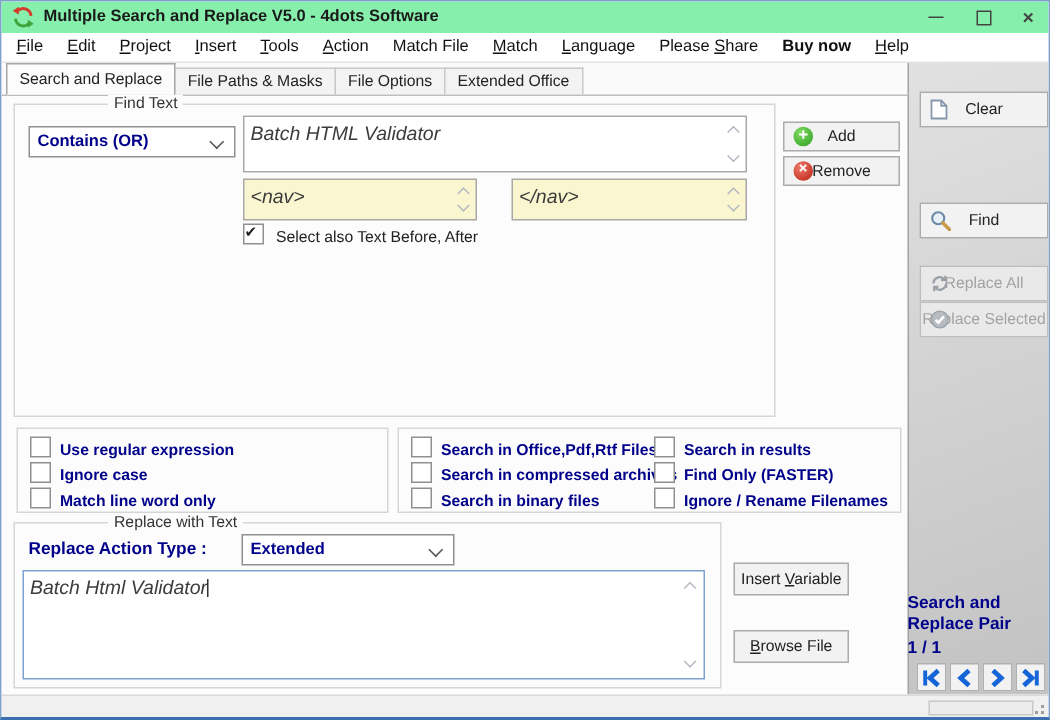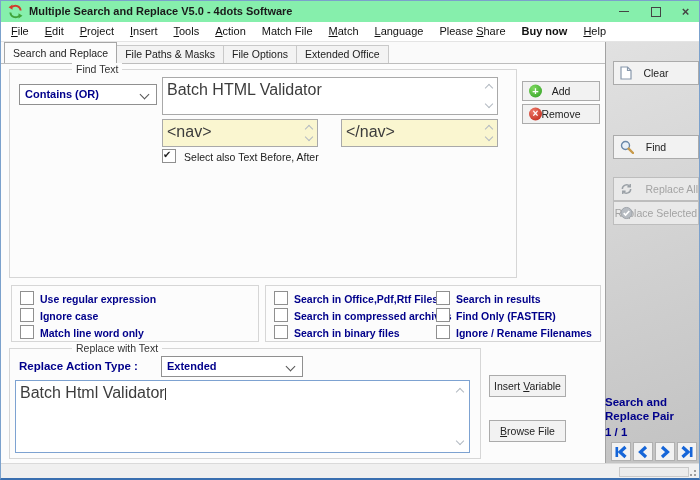--- a/index.html
+++ b/index.html
@@ -33,21 +33,21 @@
 
   
   .groupbox{border:1px solid #d6d6d6;background:transparent;}
   .group-label{position:absolute;top:-7px;left:22px;background:#fcfcfc;padding:0 4px;font-size:10.5px;color:#333;margin-left:40px;}
 
   
   .combo{background:#fff;border:1px solid #909090;color:#00008B;font-weight:bold;font-size:11px;
          line-height:19px;padding-left:5px;cursor:default;}
   .combo.yellow{background:#faf6d0;}
   .combo .dd{position:absolute;right:8px;top:6px;width:6px;height:6px;border-right:1.4px solid #555;border-bottom:1.4px solid #555;transform:rotate(45deg);}
-  .tfield{background:#fff;border:1px solid #a9a9a9;color:#3c3c3c;font-size:16px;padding:3px 14px 3px 4px;overflow:hidden;}
+  .tfield{background:#fff;border:1px solid #a9a9a9;color:#3c3c3c;font-size:13px;padding:3px 14px 3px 4px;overflow:hidden;font-style:italic;}
   .tfield.yellow{background:#faf6d0;}
   .tfield.focused{border-color:#7da2d1;}
   .chev{position:absolute;width:5px;height:5px;border-right:1.3px solid #b3bac2;border-bottom:1.3px solid #b3bac2;}
   .chev.up{transform:rotate(-135deg);}
   .chev.down{transform:rotate(45deg);}
   .caret{display:inline-block;width:1px;height:12px;background:#333;vertical-align:-2px;}
 
   
   .cb-row{position:relative;height:14px;margin-bottom:3px;white-space:nowrap;}
   .cb{display:inline-block;width:12px;height:12px;background:#fff;border:1px solid #8f8f8f;vertical-align:-2px;position:relative;}
@@ -202,21 +202,21 @@
   </div>
   <div class="btn side-btn" style="top:134px;">
     <span class="b-icon">
       <svg width="14" height="14" viewBox="0 0 14 14">
           <circle cx="5.5" cy="5.5" r="4" fill="#e8f0f8" stroke="#6b88a8" stroke-width="1.4"></circle>
           <line x1="8.6" y1="8.6" x2="13" y2="13" stroke="#c89a4a" stroke-width="2.4" stroke-linecap="round"></line>
         </svg>
     </span>
     <span>Find</span>
   </div>
-  <div class="btn side-btn disabled" style="top:176px;justify-content:flex-end;">
+  <div class="btn side-btn disabled" style="top:176px;">
     <span class="b-icon">
       <svg width="13" height="13" viewBox="0 0 14 14">
           <path d="M2.5 7a4.5 4.5 0 0 1 8-2.8" fill="none" stroke="#9aa0a6" stroke-width="1.6"></path>
           <path d="M11 1.5v3h-3" fill="none" stroke="#9aa0a6" stroke-width="1.6"></path>
           <path d="M11.5 7a4.5 4.5 0 0 1-8 2.8" fill="none" stroke="#9aa0a6" stroke-width="1.6"></path>
           <path d="M3 12.5v-3h3" fill="none" stroke="#9aa0a6" stroke-width="1.6"></path>
         </svg>
     </span>
     <span>Replace All</span>
   </div>

